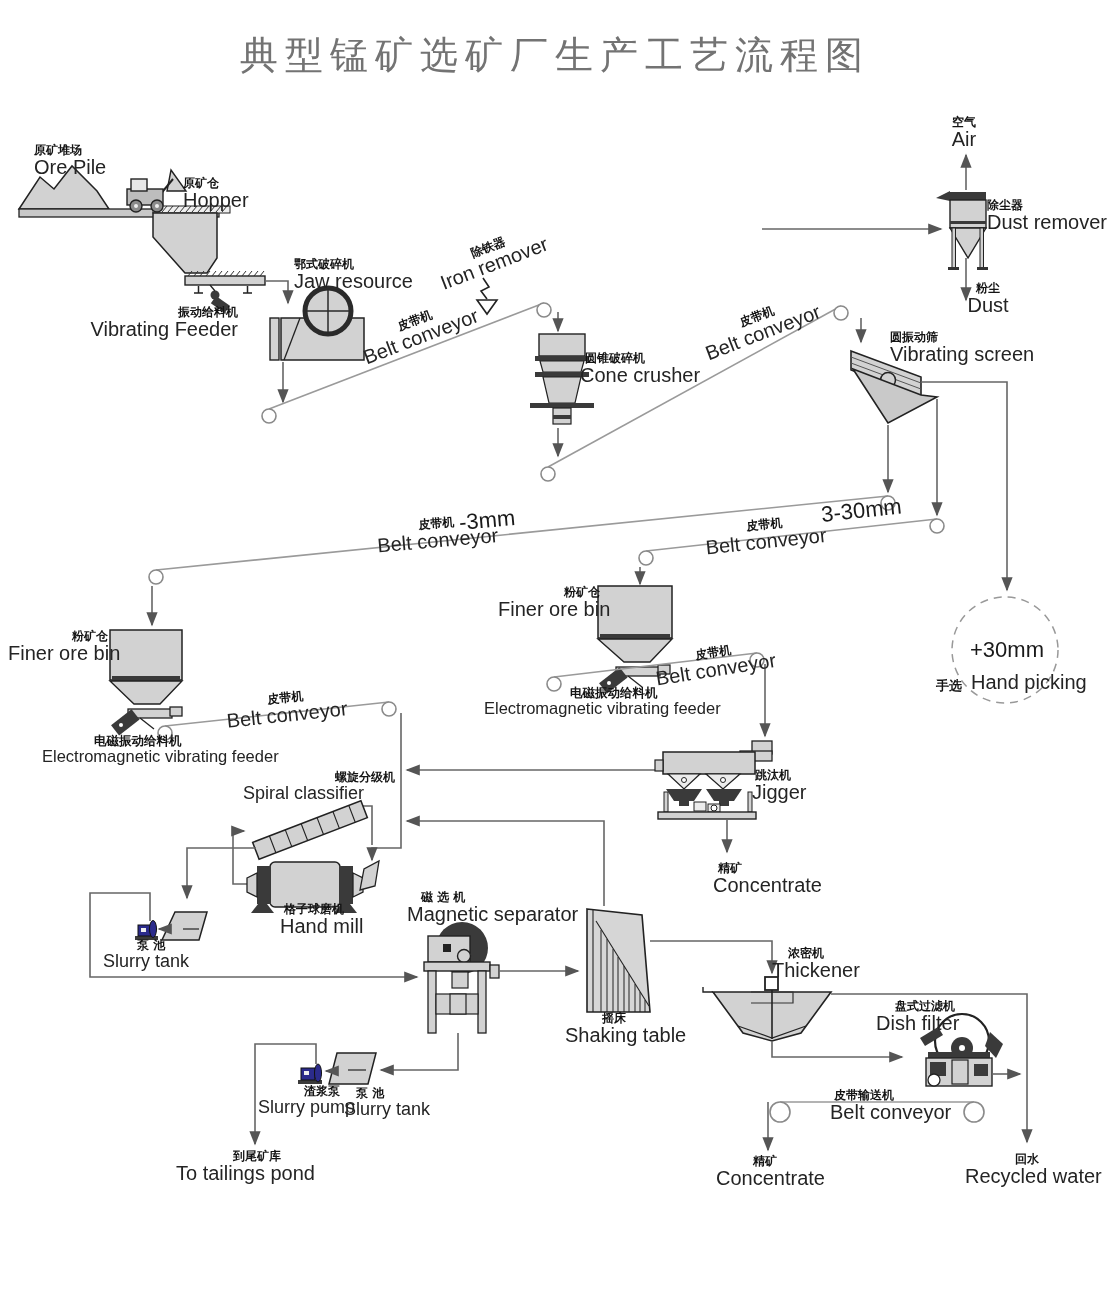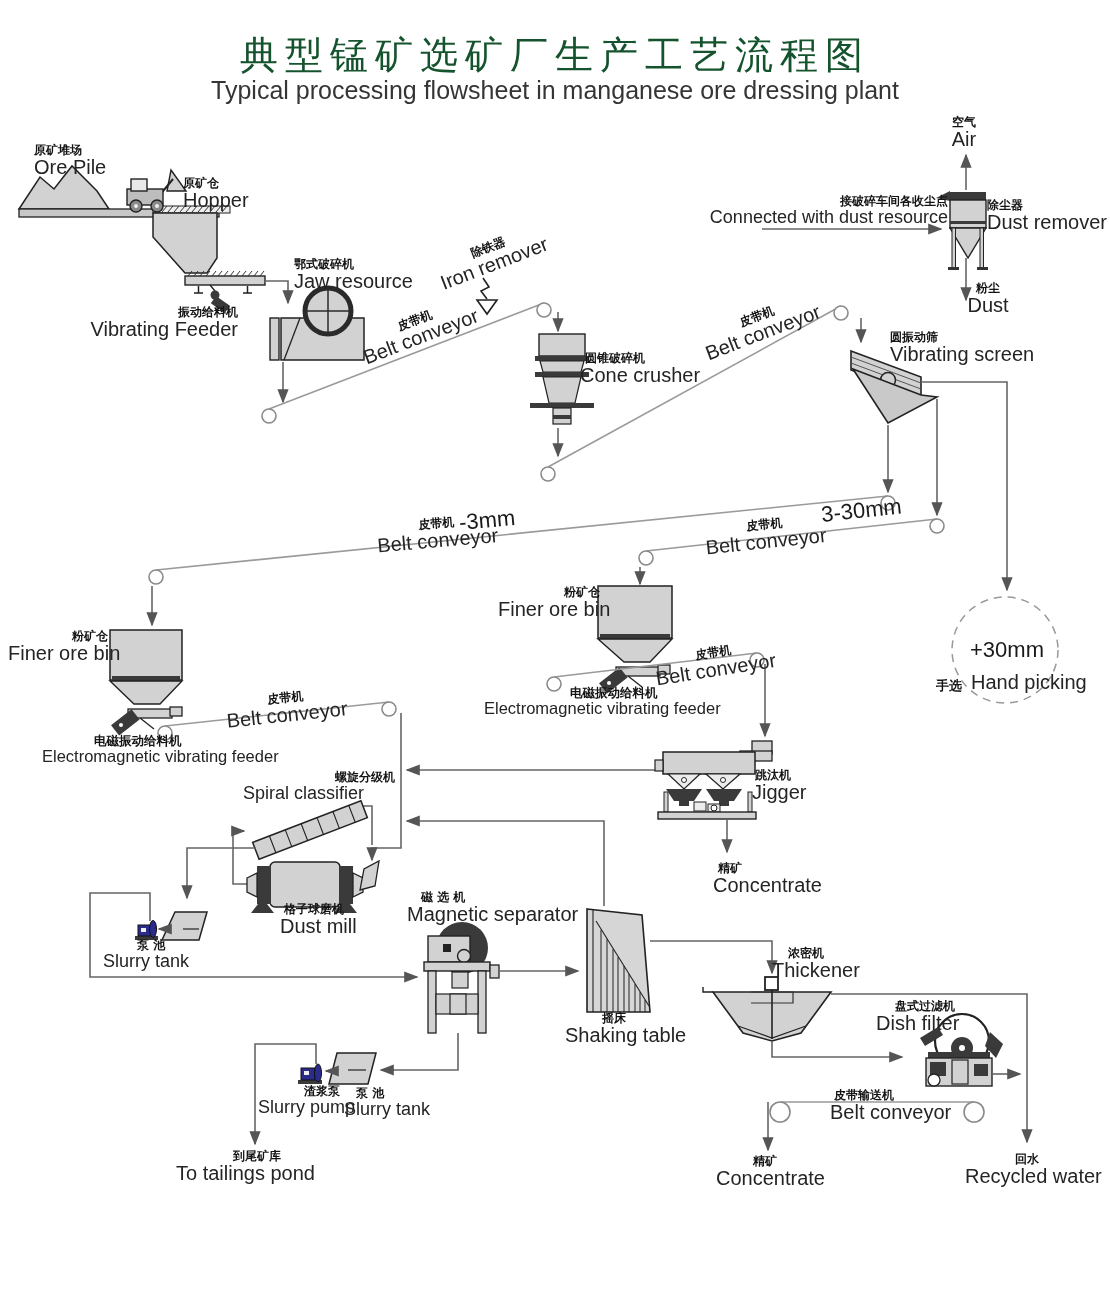--- a/index.html
+++ b/index.html
@@ -13,32 +13,31 @@
   .lbl .en.lg{font-size:20px;}
   .ctr{text-align:center;}
   .rgt{text-align:right;}
   .rot{transform-origin:0 0;}
   .r21{transform:rotate(-21deg);}
   .r9{transform:rotate(-9deg);}
   .r6{transform:rotate(-6deg);}
   .r5{transform:rotate(-5deg);}
   .size-lbl{font-family:"Liberation Sans",sans-serif;font-size:22px;color:#1a1a1a;}
   #title-cn{position:absolute;left:0;top:30px;width:1110px;text-align:center;z-index:2;
-            font-family:"DejaVu Sans",sans-serif;font-size:38px;font-weight:400;letter-spacing:7px;color:#14532d;}
+            font-family:"DejaVu Sans",sans-serif;font-size:38px;font-weight:400;letter-spacing:7px;color:#737373;}
   #title-en{position:absolute;left:0;top:76px;width:1110px;text-align:center;z-index:2;
             font-family:"Liberation Sans",sans-serif;font-size:25px;font-weight:400;color:#353535;letter-spacing:0px;}
   .row{display:inline-flex;align-items:flex-end;gap:9px;}
 </style>
 </head>
 <body>
 
 <div id="stage">
 
   <div id="title-cn">典型锰矿选矿厂生产工艺流程图</div>
-  <div id="title-en">Typical processing flowsheet in manganese ore dressing plant</div>
 
   <svg id="flow-svg" width="1110" height="1289" viewBox="0 0 1110 1289">
     <defs>
       <marker id="ah" markerWidth="9" markerHeight="7" refX="8" refY="3.5" orient="auto">
         <path d="M0 0 L9 3.5 L0 7 Z" fill="#555"></path>
       </marker>
     </defs>
 
     <g>
       <path d="M19 209 L40 177 L54 189 L72 166 L97 191 L109 209 Z" fill="#d2d2d2" stroke="#222" stroke-width="1.5"></path>
@@ -358,24 +357,20 @@
   <div class="lbl ctr rot r21" style="left:694px;top:334px;width:130px;">
     <div class="cn">皮带机</div>
     <div class="en lg">Belt conveyor</div>
   </div>
 
   <div class="lbl ctr" style="left:938px;top:116px;width:52px;">
     <div class="cn">空气</div>
     <div class="en lg">Air</div>
   </div>
 
-  <div class="lbl rgt" style="left:690px;top:195px;width:258px;">
-    <div class="cn">接破碎车间各收尘点</div>
-    <div class="en sm" style="font-size:18px;">Connected with dust resource</div>
-  </div>
 
   <div class="lbl" style="left:987px;top:199px;">
     <div class="cn">除尘器</div>
     <div class="en lg">Dust remover</div>
   </div>
 
   <div class="lbl ctr" style="left:960px;top:282px;width:56px;">
     <div class="cn">粉尘</div>
     <div class="en lg">Dust</div>
   </div>
@@ -445,21 +440,21 @@
     <div class="en lg">Concentrate</div>
   </div>
 
   <div class="lbl" style="left:243px;top:771px;">
     <div class="cn" style="margin-left:44px;padding-left:48px;">螺旋分级机</div>
     <div class="en" style="font-size:18px;">Spiral classifier</div>
   </div>
 
   <div class="lbl" style="left:280px;top:903px;">
     <div class="cn" style="margin-left:4px;">格子球磨机</div>
-    <div class="en lg">Dust mill</div>
+    <div class="en lg">Hand mill</div>
   </div>
 
   <div class="lbl" style="left:103px;top:939px;">
     <div class="cn" style="margin-left:34px;">泵 池</div>
     <div class="en" style="font-size:18px;">Slurry tank</div>
   </div>
 
   <div class="lbl" style="left:407px;top:891px;">
     <div class="cn" style="margin-left:14px;">磁 选 机</div>
     <div class="en lg">Magnetic separator</div>

